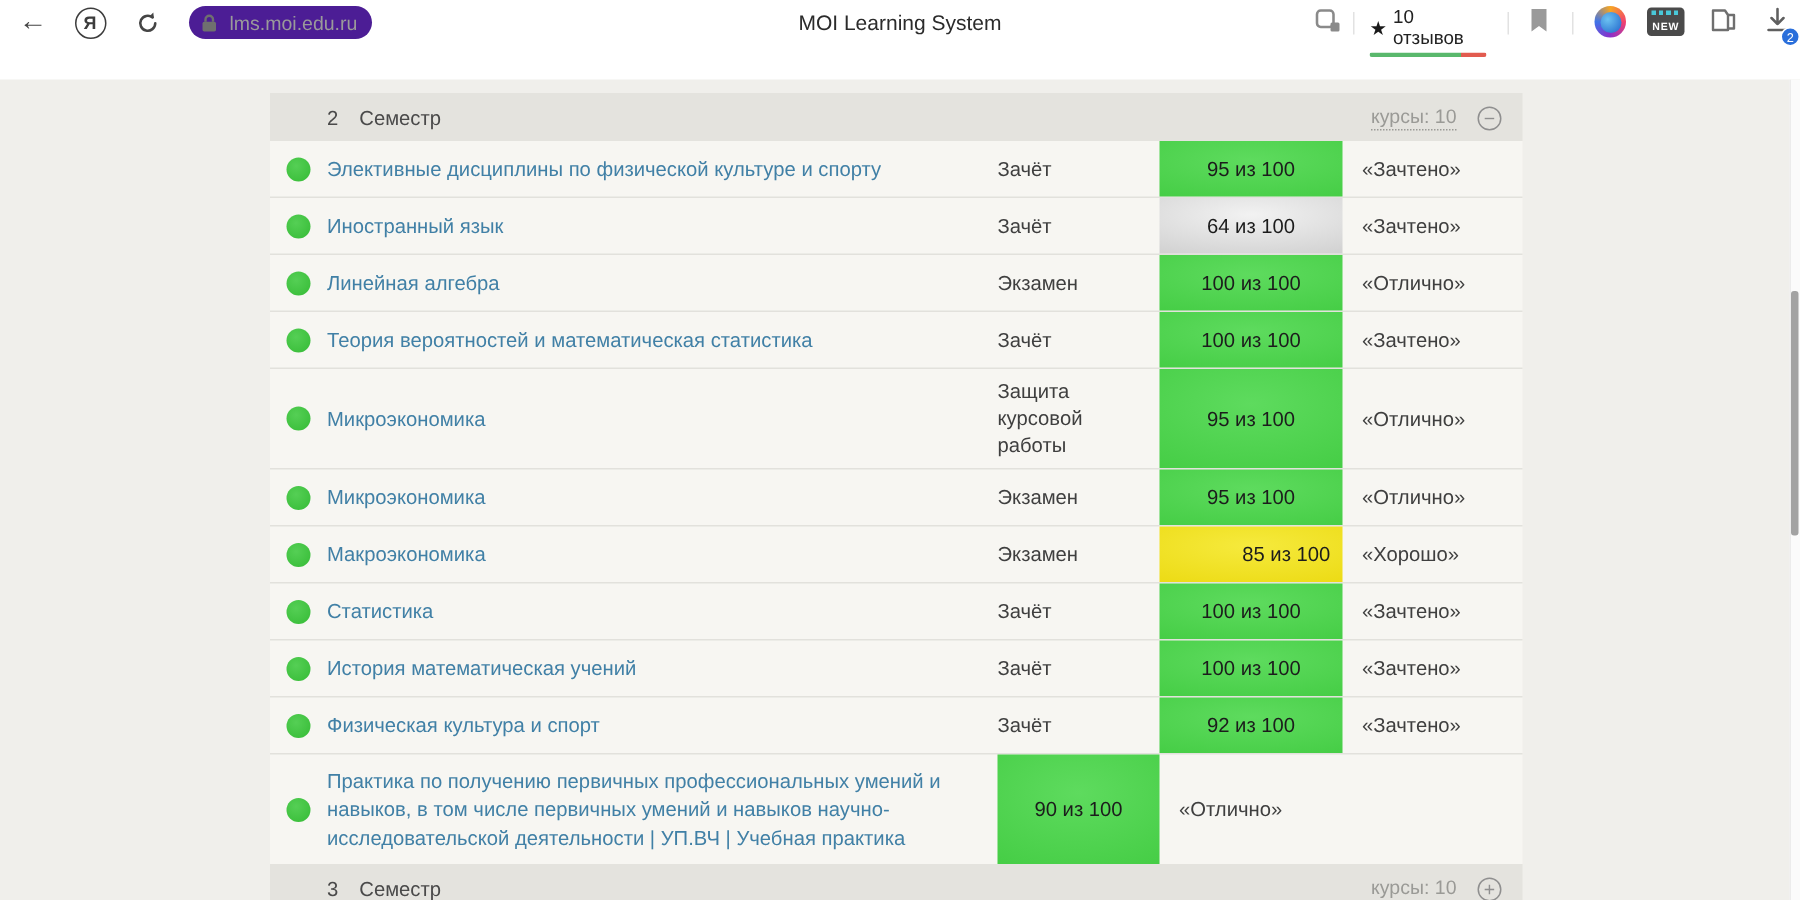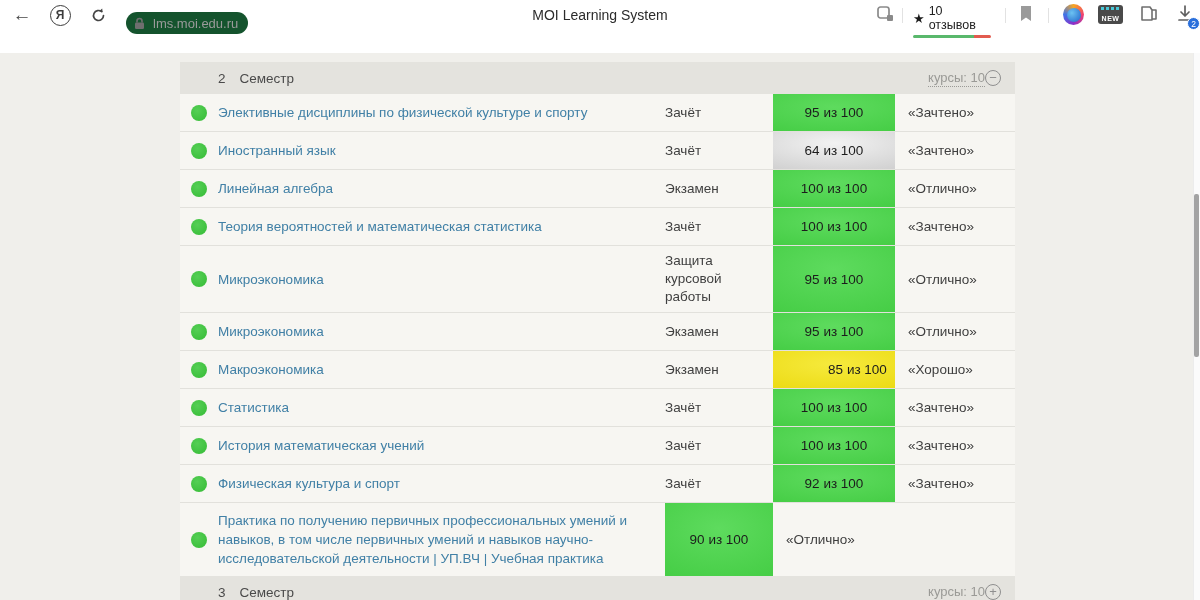--- a/index.html
+++ b/index.html
@@ -5,21 +5,21 @@
   * { margin:0; padding:0; box-sizing:border-box; }
   html,body { width:1200px; height:600px; font-family:"Liberation Sans", sans-serif; background:#fff; overflow:hidden; }
 
   
   .chrome { position:absolute; left:0; top:0; width:1200px; height:30px; background:#fff; }
   .nav-btn { position:absolute; top:3px; width:24px; height:24px; display:flex; align-items:center; justify-content:center; color:#454545; cursor:pointer; }
   .back    { left:10px; font-size:19px; }
   .ya-logo { left:48px; }
   .ya-logo .ring { width:21px; height:21px; border:1.8px solid #3c3c3c; border-radius:50%; display:flex; align-items:center; justify-content:center; font-size:12px; font-weight:700; color:#3c3c3c; }
   .reload  { left:86px; }
-  .addr { position:absolute; left:126px; top:12px; width:122px; height:22px; background:#14532d; border-radius:12px; display:flex; align-items:center; padding:0 10px 0 6px; }
+  .addr { position:absolute; left:126px; top:4px; width:122px; height:22px; background:#4c1d95; border-radius:12px; display:flex; align-items:center; padding:0 10px 0 6px; }
   .lock { width:15px; height:15px; margin-right:6px; flex:0 0 auto; }
   .url { font-size:13px; color:#9a9a9a; white-space:nowrap; }
   .page-title { position:absolute; left:0; right:0; top:7px; text-align:center; font-size:14px; color:#2b2b2b; }
 
   .rt-icon { position:absolute; top:4px; color:#8a8a8a; }
   .vdiv { position:absolute; top:8px; width:1px; height:15px; background:#e2e2e2; }
   .reviews { position:absolute; left:913px; top:4px; width:80px; cursor:pointer; }
   .reviews-line1 { display:flex; align-items:center; gap:4px; font-size:12.5px; color:#222; }
   .star { font-size:13px; color:#1a1a1a; }
   .rate-bar { margin-top:3px; height:3px; border-radius:2px; overflow:hidden; display:flex; width:78px; }
@@ -42,21 +42,21 @@
   .inps-mini { width:15px; height:15px; background:#c02a2a; border-radius:2px; display:flex; align-items:center; justify-content:center; }
 
   
   .page { position:absolute; left:0; top:53px; width:1200px; height:547px; background:#f0efeb; overflow:hidden; }
   .scroll-track { position:absolute; right:0; top:0; width:7px; height:100%; background:#fbfbfb; border-left:1px solid #ececec; }
   .scroll-thumb { position:absolute; right:1px; top:141px; width:5px; height:163px; background:#a3a3a3; border-radius:2px; cursor:pointer; }
 
   .lms-table { position:absolute; left:180px; top:9px; width:835px; }
   .sem-bar { height:32px; background:#e4e3de; display:flex; align-items:center; padding:0 14px 0 38px; font-size:13.5px; color:#4a4a4a; }
   .sem-num { margin-right:14px; }
-  .sem-right { margin-left:auto; display:flex; align-items:flex-start; gap:0; }
+  .sem-right { margin-left:auto; display:flex; align-items:flex-end; gap:14px; }
   .courses-link { font-size:13px; color:#9a9a96; border-bottom:1px dotted #9a9a96; padding-bottom:1px; cursor:pointer; }
   .toggle-circle { width:16px; height:16px; border:1.5px solid #8f8f8f; border-radius:50%; color:#8f8f8f; font-size:13px; line-height:13px; display:flex; align-items:center; justify-content:center; cursor:pointer; }
 
   .rows { background:#f7f6f2; }
   .row { display:grid; grid-template-columns:38px 447px 108px 122px 1fr; align-items:center; min-height:38px; border-bottom:1px solid #e2e1dc; }
   .row:last-child { border-bottom:none; }
   .dot-cell { display:flex; align-items:center; justify-content:center; }
   .dot { width:16px; height:16px; border-radius:50%; background:radial-gradient(circle at 40% 35%, #55cf55, #35bb35); }
   .course { font-size:13.5px; color:#4180a6; line-height:19px; padding:8px 18px 8px 0; cursor:pointer; }
   .ctype { font-size:13.5px; color:#3f3f3f; line-height:18px; padding:6px 4px 6px 0; }

